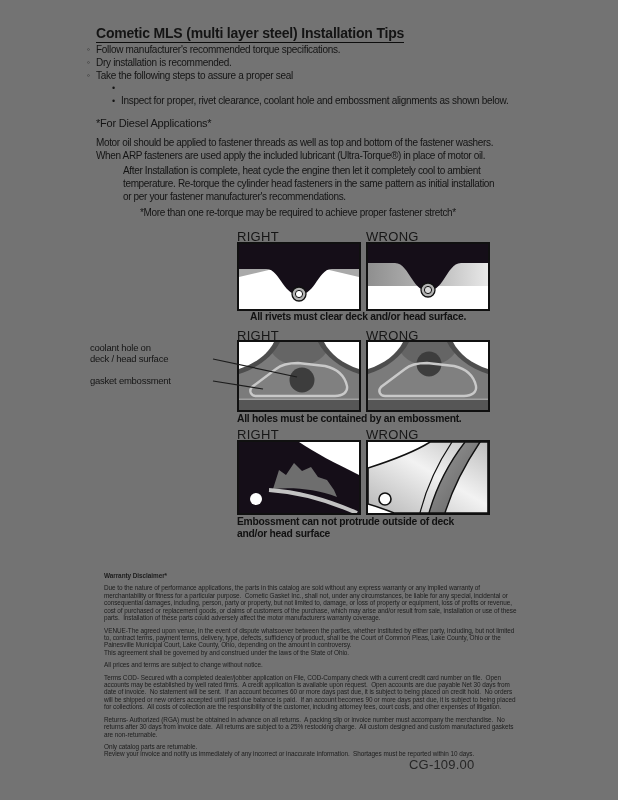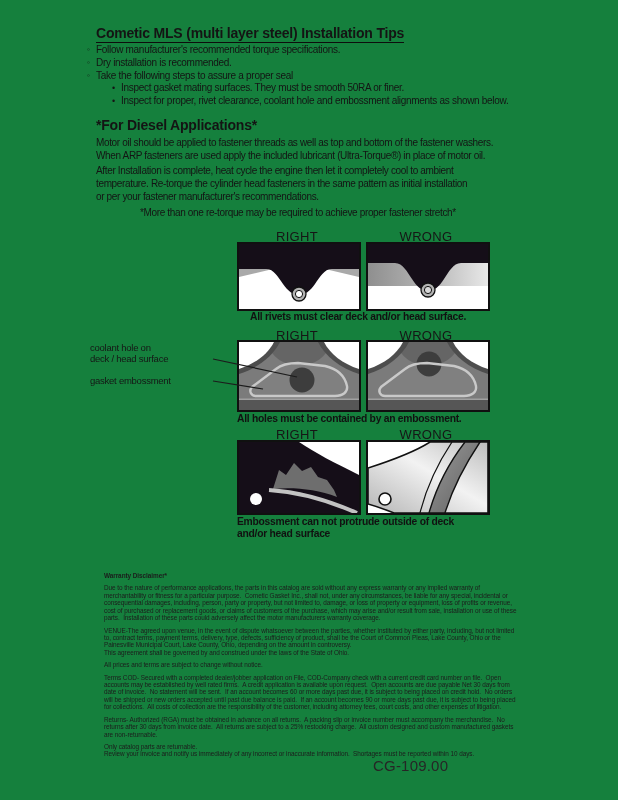--- a/index.html
+++ b/index.html
@@ -1,46 +1,46 @@
 <!DOCTYPE html>
 <html><head>
 <meta charset="utf-8">
 <style>
   html,body{margin:0;padding:0;background:#ffffff;}
   #page{
-    position:relative;width:618px;height:800px;background:#15803d;overflow:hidden;
+    position:relative;width:618px;height:800px;background:#737373;overflow:hidden;
     font-family:"Liberation Sans","DejaVu Sans",sans-serif;color:#141414;
   }
   .abs{position:absolute;}
   .pre{white-space:pre-wrap;}
   
   .doc-title{
     left:96px;top:25px;font-size:14px;font-weight:bold;letter-spacing:-0.2px;
     border-bottom:1.6px solid #0d0d0d;padding-bottom:1px;display:inline-block;
   }
   
   .bullets{left:87px;top:44px;width:505px;font-size:10px;letter-spacing:-0.3px;line-height:12.8px;}
   .brow{display:flex;}
   .bmark{width:9px;flex:0 0 9px;font-size:8px;line-height:12.8px;}
   .sub .bmark{font-size:9px;}
   .sub{padding-left:25px;}
   
-  .h2{left:96px;top:117px;font-size:14px;font-weight:bold;letter-spacing:-0.2px;}
+  .h2{left:96px;top:117px;font-size:11px;font-weight:normal;letter-spacing:-0.2px;}
   .para{left:96px;width:480px;font-size:10px;letter-spacing:-0.35px;line-height:13.2px;}
-  .p1{top:136px;} .p2{top:164px;} .note{top:206px;margin-left:44px;}
-  
-  .figlabel{width:120px;text-align:center;font-size:13px;letter-spacing:0.3px;color:#161616;}
+  .p1{top:136px;} .p2{top:164px;margin-left:27px;} .note{top:206px;margin-left:44px;}
+  
+  .figlabel{width:120px;text-align:left;font-size:13px;letter-spacing:0.3px;color:#161616;}
   .figbox{width:120px;border:2px solid #101010;line-height:0;background:#fff;}
   .figcap{font-size:10.3px;font-weight:bold;letter-spacing:-0.25px;line-height:11.6px;color:#111;}
   .callout{width:123px;font-size:9.5px;letter-spacing:-0.25px;line-height:11px;color:#161616;}
   
   .legal{left:104px;top:572px;width:414px;font-size:6.4px;line-height:1.16;letter-spacing:-0.05px;color:#1c1c1c;}
   .legal .lh{font-weight:bold;margin:0 0 5px 0;}
   .legal p{margin:0 0 5px 0;}
-  .footer-code{left:373px;top:757px;font-size:15px;letter-spacing:0.2px;color:#262626;}
+  .footer-code{left:409px;top:757px;font-size:13px;letter-spacing:0.2px;color:#262626;}
 </style>
 </head>
 <body>
 
 <div id="page">
 
   <div class="abs doc-title">Cometic MLS (multi layer steel) Installation Tips</div>
 
   <div class="abs bullets">
     <div class="brow">
@@ -50,21 +50,20 @@
     <div class="brow">
       <span class="bmark">◦</span>
       <span>Dry installation is recommended.</span>
     </div>
     <div class="brow">
       <span class="bmark">◦</span>
       <span>Take the following steps to assure a proper seal</span>
     </div>
     <div class="brow sub">
       <span class="bmark">•</span>
-      <span>Inspect gasket mating surfaces.  They must be smooth 50RA or finer.</span>
     </div>
     <div class="brow sub">
       <span class="bmark">•</span>
       <span>Inspect for proper, rivet clearance, coolant hole and embossment alignments as shown below.</span>
     </div>
   </div>
 
   <div class="abs h2">*For Diesel Applications*</div>
   <div class="abs para p1 pre">Motor oil should be applied to fastener threads as well as top and bottom of the fastener washers.
 When ARP fasteners are used apply the included lubricant (Ultra-Torque®) in place of motor oil.</div>

